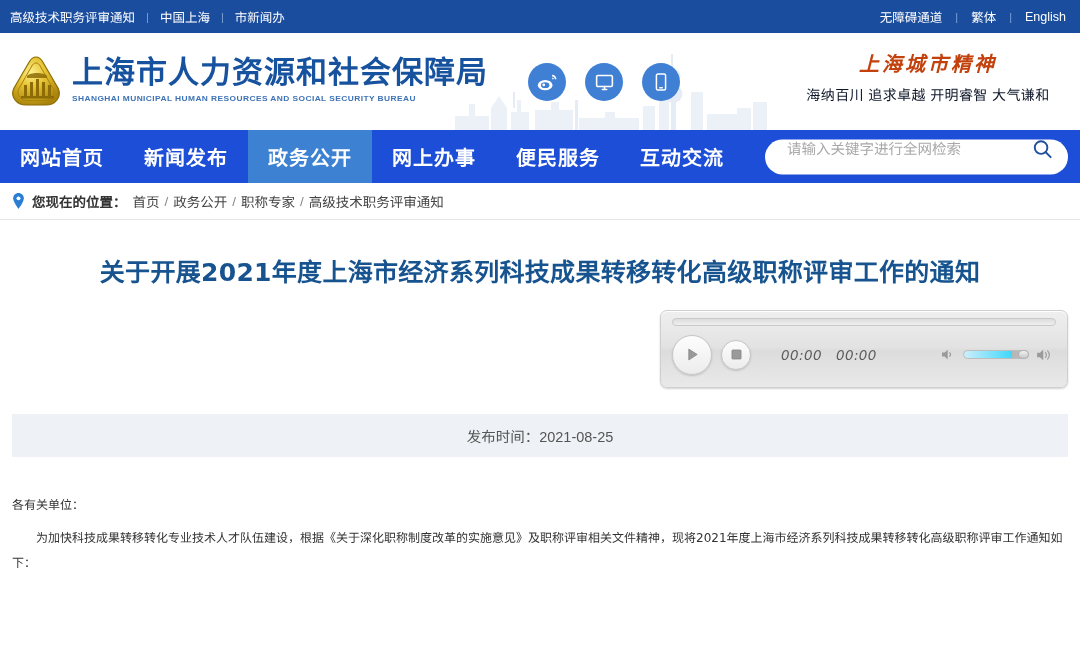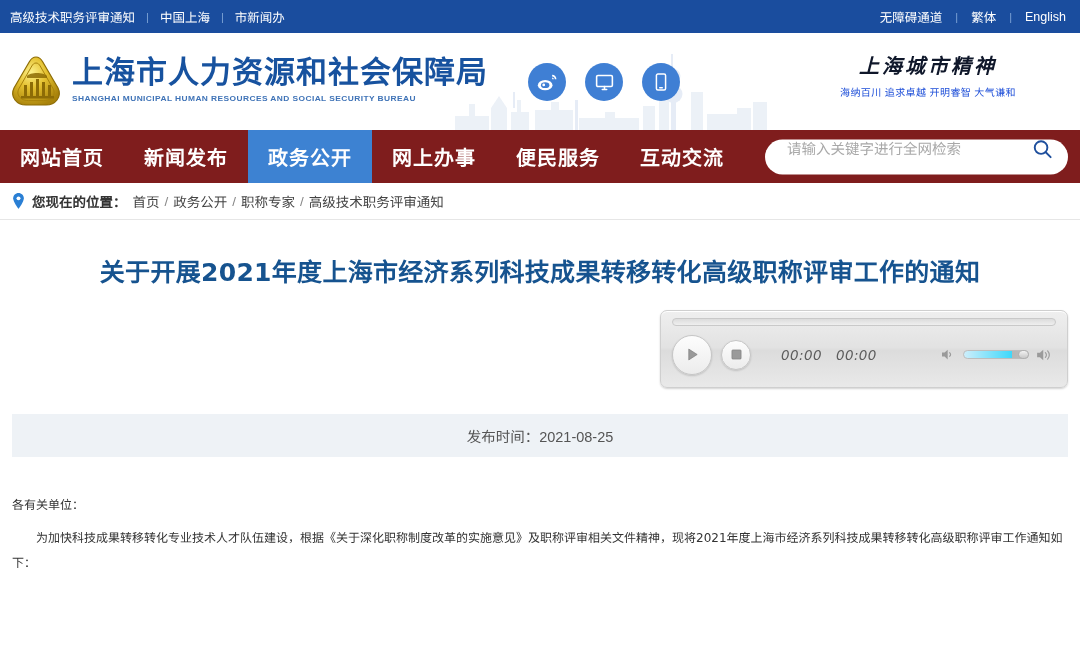--- a/index.html
+++ b/index.html
@@ -114,40 +114,40 @@
   .social-icon svg { display: block; }
 
   .spirit {
     position: absolute;
     right: 14px;
     top: 20px;
     text-align: center;
     width: 276px;
   }
   .spirit-title {
-    font-family: Liberation Sans, sans-serif;
+    font-family: Liberation Mono, monospace;
     font-size: 20px;
     font-weight: bold;
-    color: #0f172a;
+    color: #c2410c;
     letter-spacing: 3px;
     font-style: italic;
     line-height: 1.3;
   }
   .spirit-slogan {
-    font-size: 10px;
-    color: #1d4ed8;
+    font-size: 14px;
+    color: #0f172a;
     margin-top: 5px;
     letter-spacing: 0.4px;
     white-space: nowrap;
   }
 
   
   .nav {
     height: 53px;
-    background: #7f1d1d;
+    background: #1d4ed8;
     display: flex;
     align-items: stretch;
     position: relative;
   }
   .nav-items {
     display: flex;
     align-items: stretch;
   }
   .nav-item {
     display: flex;

